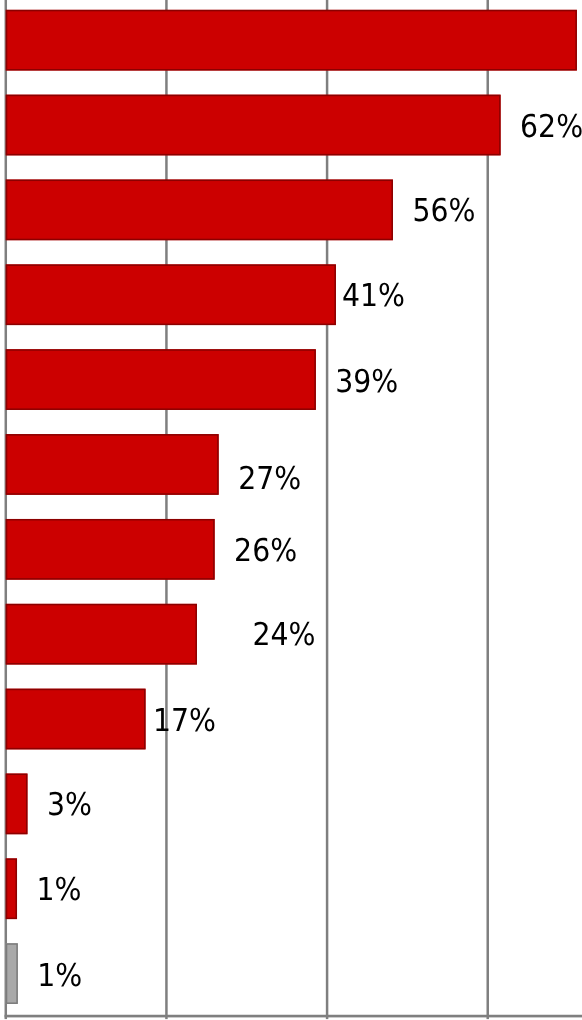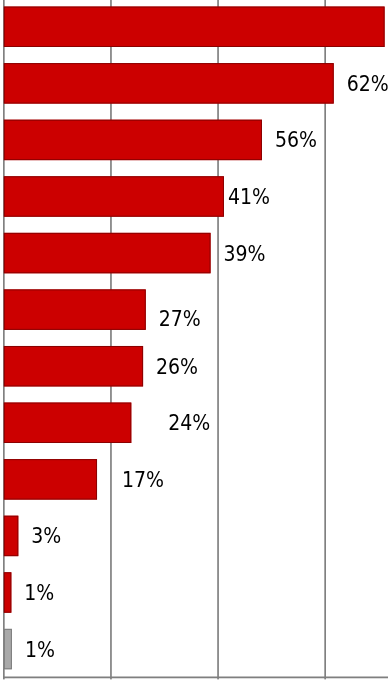--- a/index.html
+++ b/index.html
@@ -65,18 +65,18 @@
     <rect class="axis" x="3.021" y="676.5" width="384.979" height="1.77" fill="#7f7f7f"></rect>
   </svg>
 
   <div class="bar-label" style="left: 346.725px; top: 73.847px;">62%</div>
   <div class="bar-label" style="left: 274.967px; top: 130.419px;">56%</div>
   <div class="bar-label" style="left: 228px; top: 186.991px;">41%</div>
   <div class="bar-label" style="left: 223.558px; top: 243.563px;">39%</div>
   <div class="bar-label" style="left: 158.761px; top: 309px;">27%</div>
   <div class="bar-label" style="left: 156.084px; top: 356.707px; text-align: center;">26%</div>
   <div class="bar-label" style="left: 144.302px; top: 413.279px; margin-left: 24px;">24%</div>
-  <div class="bar-label" style="left: 122px; top: 469.851px;">17%</div>
+  <div class="bar-label" style="left: 102px; top: 469.851px;">17%</div>
   <div class="bar-label" style="left: 31.3098px; top: 526.423px;">3%</div>
   <div class="bar-label" style="left: 24.3481px; top: 582.995px;">1%</div>
   <div class="bar-label" style="left: 24.8836px; top: 639.567px;">1%</div>
 
 </div>
 
 </body></html>

